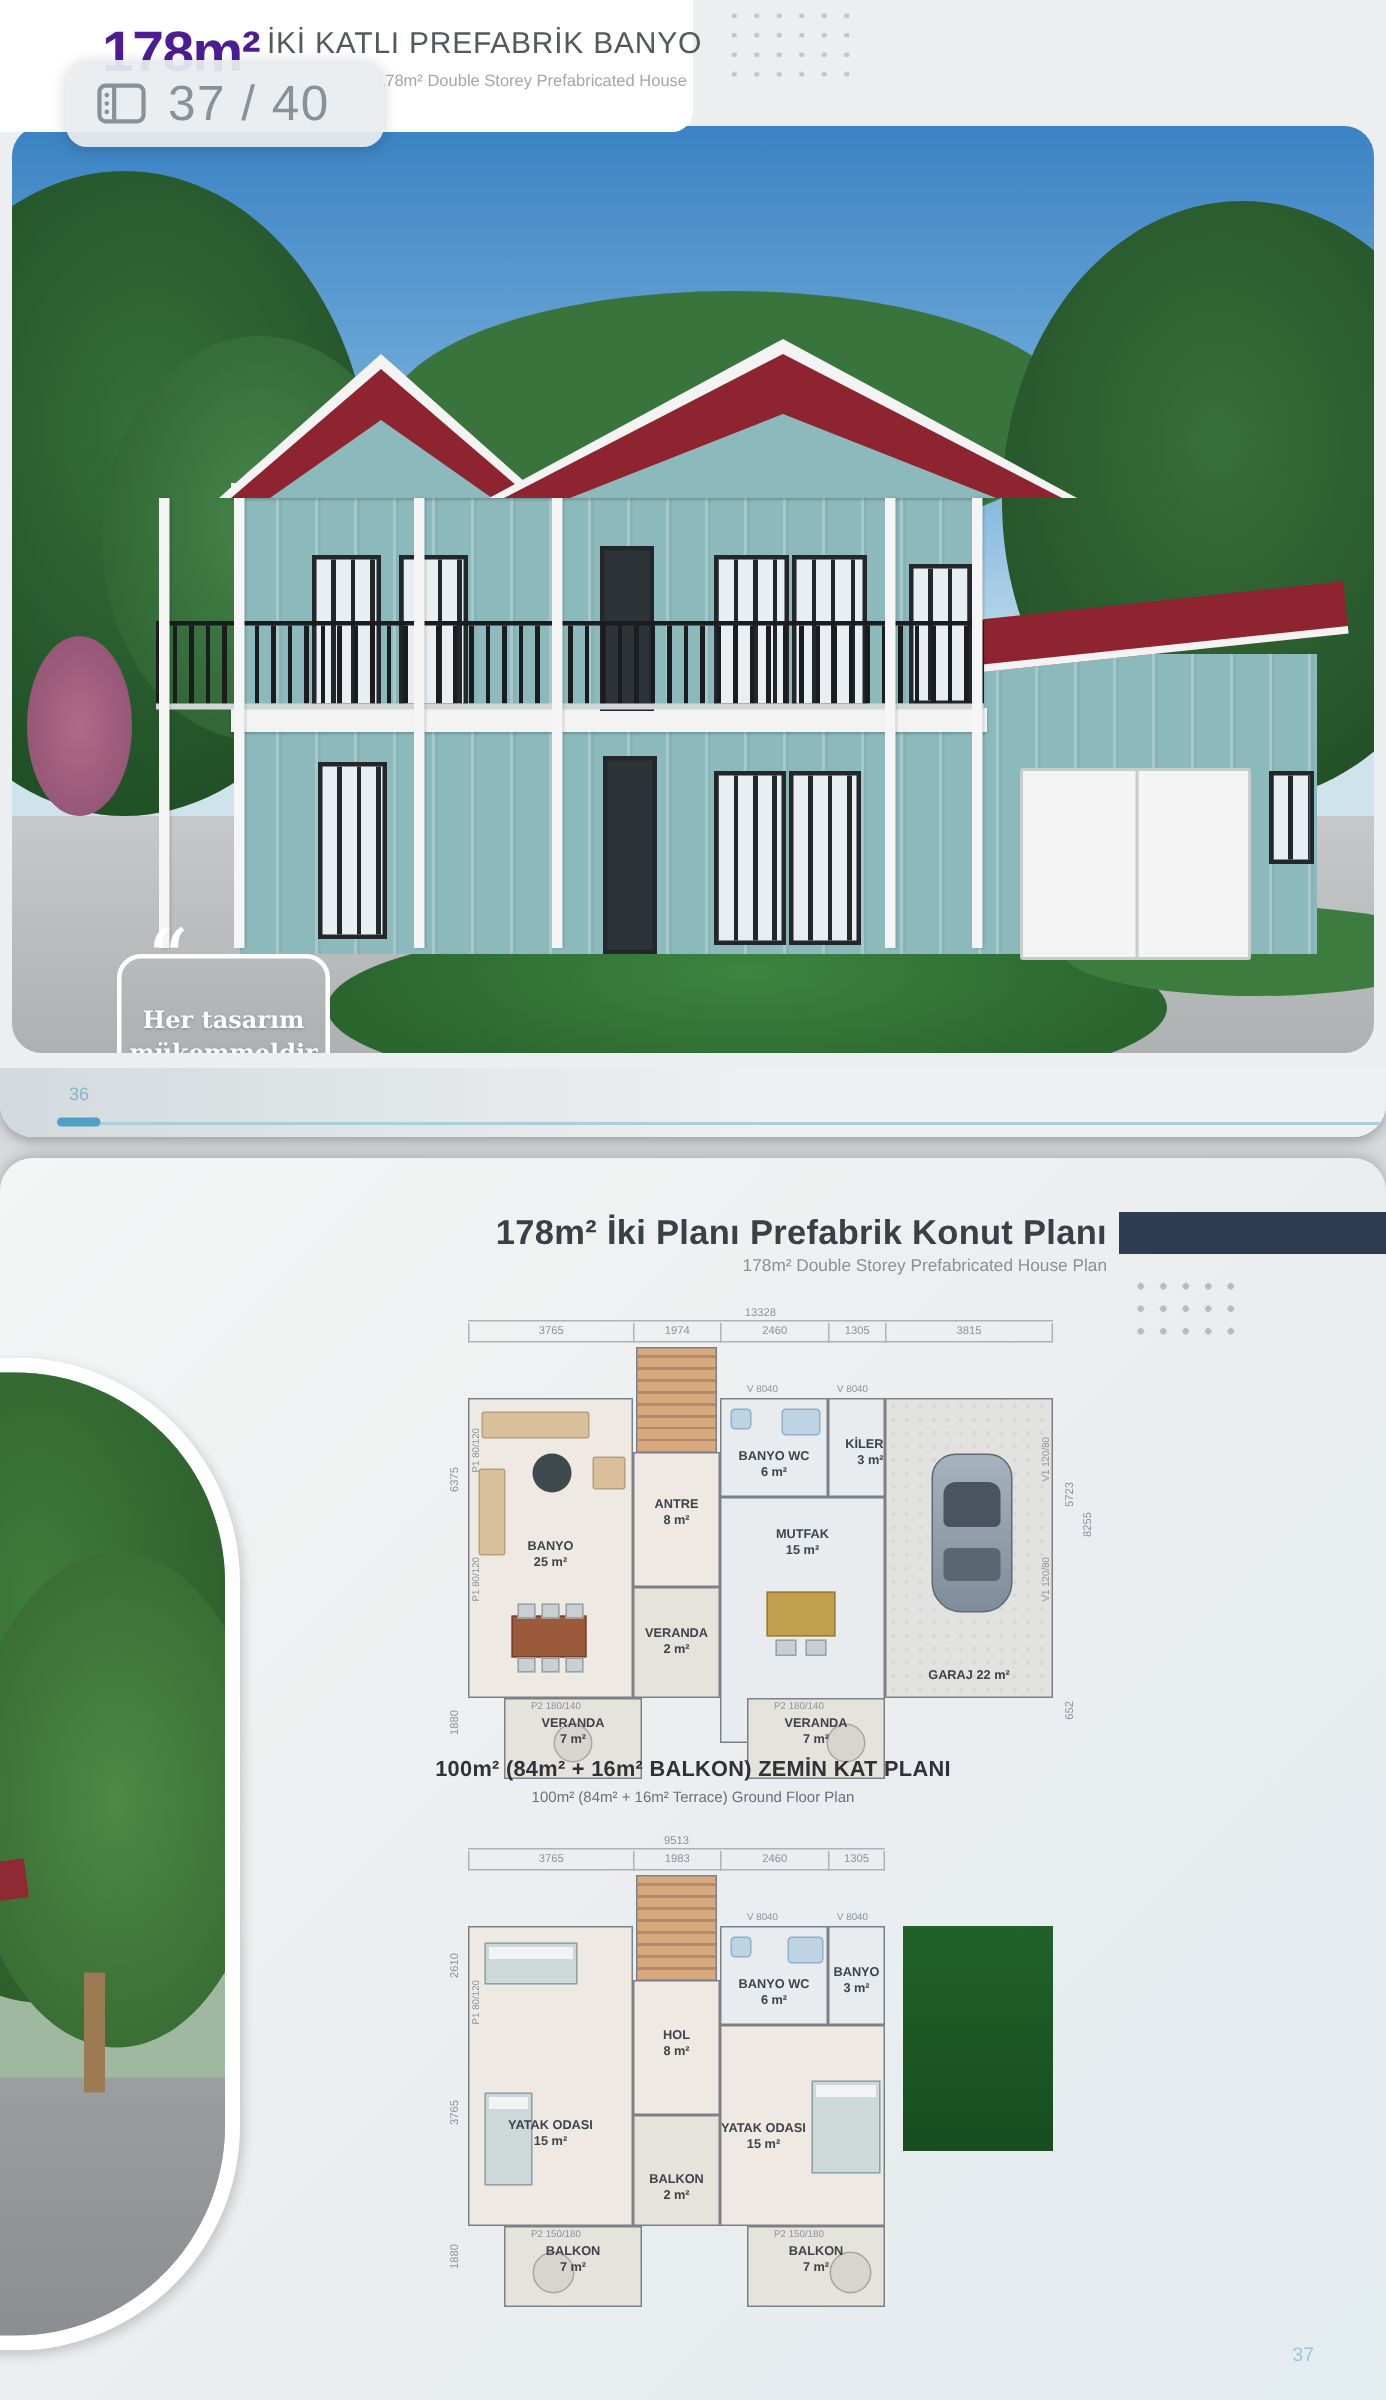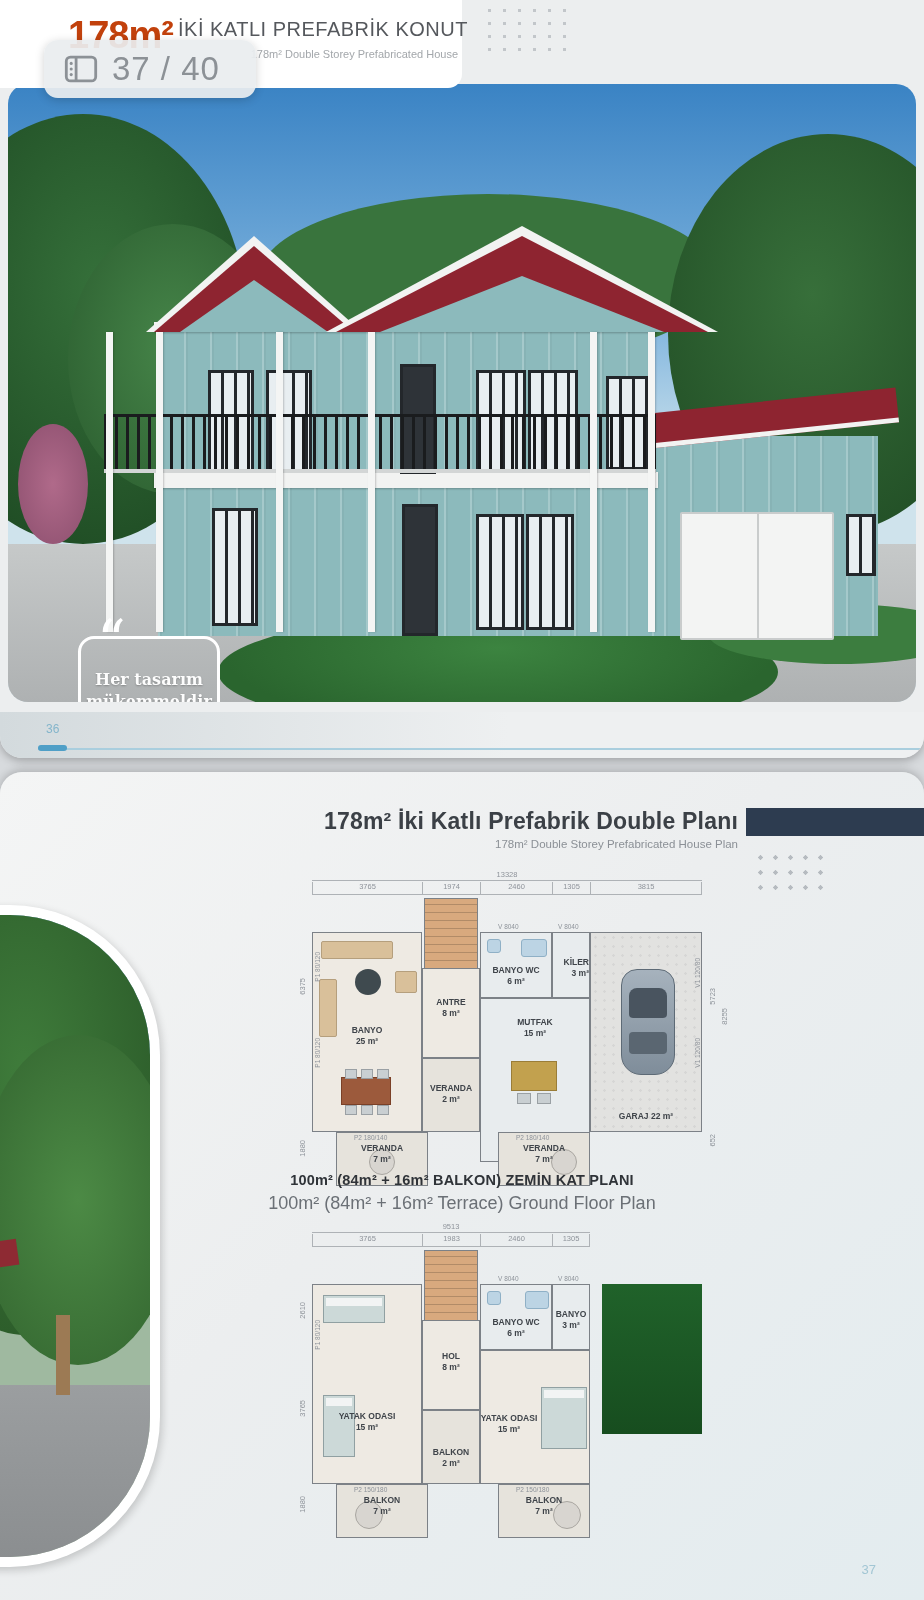--- a/index.html
+++ b/index.html
@@ -3,21 +3,21 @@
 <meta charset="utf-8">
 <style>
   html,body{margin:0;padding:0;}
   body{background:#d7dadd;font-family:"Liberation Sans",sans-serif;-webkit-font-smoothing:antialiased;}
   .screen{position:relative;width:924px;height:1600px;overflow:hidden;background:#d7dadd;}
   .abs{position:absolute;}
 
   
   .page1{position:absolute;left:0;top:0;width:924px;height:758px;background:#eceeef;border-radius:0 0 22px 22px;box-shadow:0 3px 8px rgba(0,0,0,.25);overflow:hidden;}
   .p1-header{position:absolute;left:0;top:0;width:462px;height:88px;background:#fff;border-radius:0 0 14px 0;z-index:5;}
-  .p1-area{position:absolute;left:68px;top:14px;font-size:38px;font-weight:bold;color:#c2410c;letter-spacing:-1px;text-align:right;}
+  .p1-area{position:absolute;left:68px;top:14px;font-size:38px;font-weight:bold;color:#4c1d95;letter-spacing:-1px;text-align:right;}
   .p1-title{position:absolute;left:178px;top:18px;width:280px;font-size:20px;color:#55585d;letter-spacing:.5px;text-align:center;white-space:nowrap;}
   .p1-subtitle{position:absolute;left:120px;top:48px;width:338px;font-size:11px;color:#a3a7ab;text-align:right;}
   .dots{background-image:radial-gradient(#c2c6ca 1.7px,transparent 2px);background-size:15px 13px;}
   .p1-dots{left:482px;top:4px;width:86px;height:48px;z-index:5;}
   .pager{position:absolute;left:44px;top:40px;width:212px;height:58px;background:rgba(233,237,239,.93);border-radius:14px;box-shadow:0 2px 10px rgba(0,0,0,.18);display:flex;align-items:center;gap:14px;padding-left:20px;box-sizing:border-box;z-index:6;}
   .pager-label{font-size:33px;color:#8c9196;letter-spacing:1px;}
 
   
   .photo{position:absolute;left:8px;top:84px;width:908px;height:618px;border-radius:20px;overflow:hidden;background:linear-gradient(#3a83c4 0%,#7fb4de 38%,#c2dcea 58%,#cfe3ec 62%);}
   .blob{position:absolute;border-radius:50%;}
@@ -84,33 +84,33 @@
   .chair{background:#c9cfd2;border:1px solid #9aa0a4;}
   .bed{background:#ccd9d8;border:1px solid #90a0a2;}
   .bed:before{content:"";position:absolute;left:2px;top:2px;right:2px;height:8px;background:#f2f4f4;}
   .bath{background:#bcd4e4;border:1px solid #8fb0c6;border-radius:3px;}
   .car{position:absolute;width:52px;height:104px;background:linear-gradient(#a6b2bd,#7f8d9a);border-radius:16px 16px 20px 20px;border:1px solid #5d6a76;}
   .car:before{content:"";position:absolute;left:7px;top:18px;width:38px;height:30px;background:#49545f;border-radius:8px 8px 4px 4px;}
   .car:after{content:"";position:absolute;left:7px;top:62px;width:38px;height:22px;background:#5a6671;border-radius:4px;}
   .greenpatch{position:absolute;background:linear-gradient(#20622a,#174d1f);}
   .caption{position:absolute;left:62px;width:800px;text-align:center;}
   .cap-tr{font-size:14.5px;font-weight:bold;color:#2f3338;letter-spacing:.2px;}
-  .cap-en{margin-top:5px;font-size:18px;color:#6b7076;}
+  .cap-en{margin-top:5px;font-size:10px;color:#6b7076;}
   .p2-pagenum{position:absolute;right:48px;top:790px;font-size:13px;color:#a2c6d4;}
 </style>
 </head>
 <body>
 
 <div class="screen">
 
   <div class="page1">
 
     <div class="p1-header">
       <div class="p1-area">178m²</div>
-      <div class="p1-title">İKİ KATLI PREFABRİK KONUT</div>
+      <div class="p1-title">İKİ KATLI PREFABRİK BANYO</div>
       <div class="p1-subtitle">178m² Double Storey Prefabricated House</div>
     </div>
     <div class="abs dots p1-dots"></div>
 
     <div class="photo">
       <div class="blob" style="left:-90px;top:30px;width:330px;height:430px;background:radial-gradient(ellipse at 55% 40%,#35703a,#1f4c24 78%);"></div>
       <div class="blob" style="left:60px;top:140px;width:210px;height:270px;background:radial-gradient(ellipse at 50% 45%,#468549,#2f6333 80%);"></div>
       <div class="blob" style="left:250px;top:110px;width:460px;height:170px;background:#39743d;"></div>
       <div class="blob" style="left:660px;top:50px;width:320px;height:400px;background:radial-gradient(ellipse at 45% 40%,#376f3a,#224f26 80%);"></div>
       <div class="blob" style="left:10px;top:340px;width:70px;height:120px;background:radial-gradient(#b06a8a,#8c4f6e);"></div>
@@ -179,21 +179,21 @@
 
     <div class="p1-footer">
       <div class="p1-pagenum">36</div>
       <div class="progress-line"></div>
       <div class="progress-thumb"></div>
     </div>
   </div>
 
   <div class="page2">
 
-    <div class="p2-title">178m² İki Katlı Prefabrik Double Planı</div>
+    <div class="p2-title">178m² İki Planı Prefabrik Konut Planı</div>
     <div class="p2-subtitle">178m² Double Storey Prefabricated House Plan</div>
     <div class="p2-bar"></div>
     <div class="abs dots p2-dots"></div>
 
     <div class="arch">
       <div class="sky"></div>
       <div class="foliage"></div>
       <div class="foliage2"></div>
       <div class="roofbit"></div>
 

